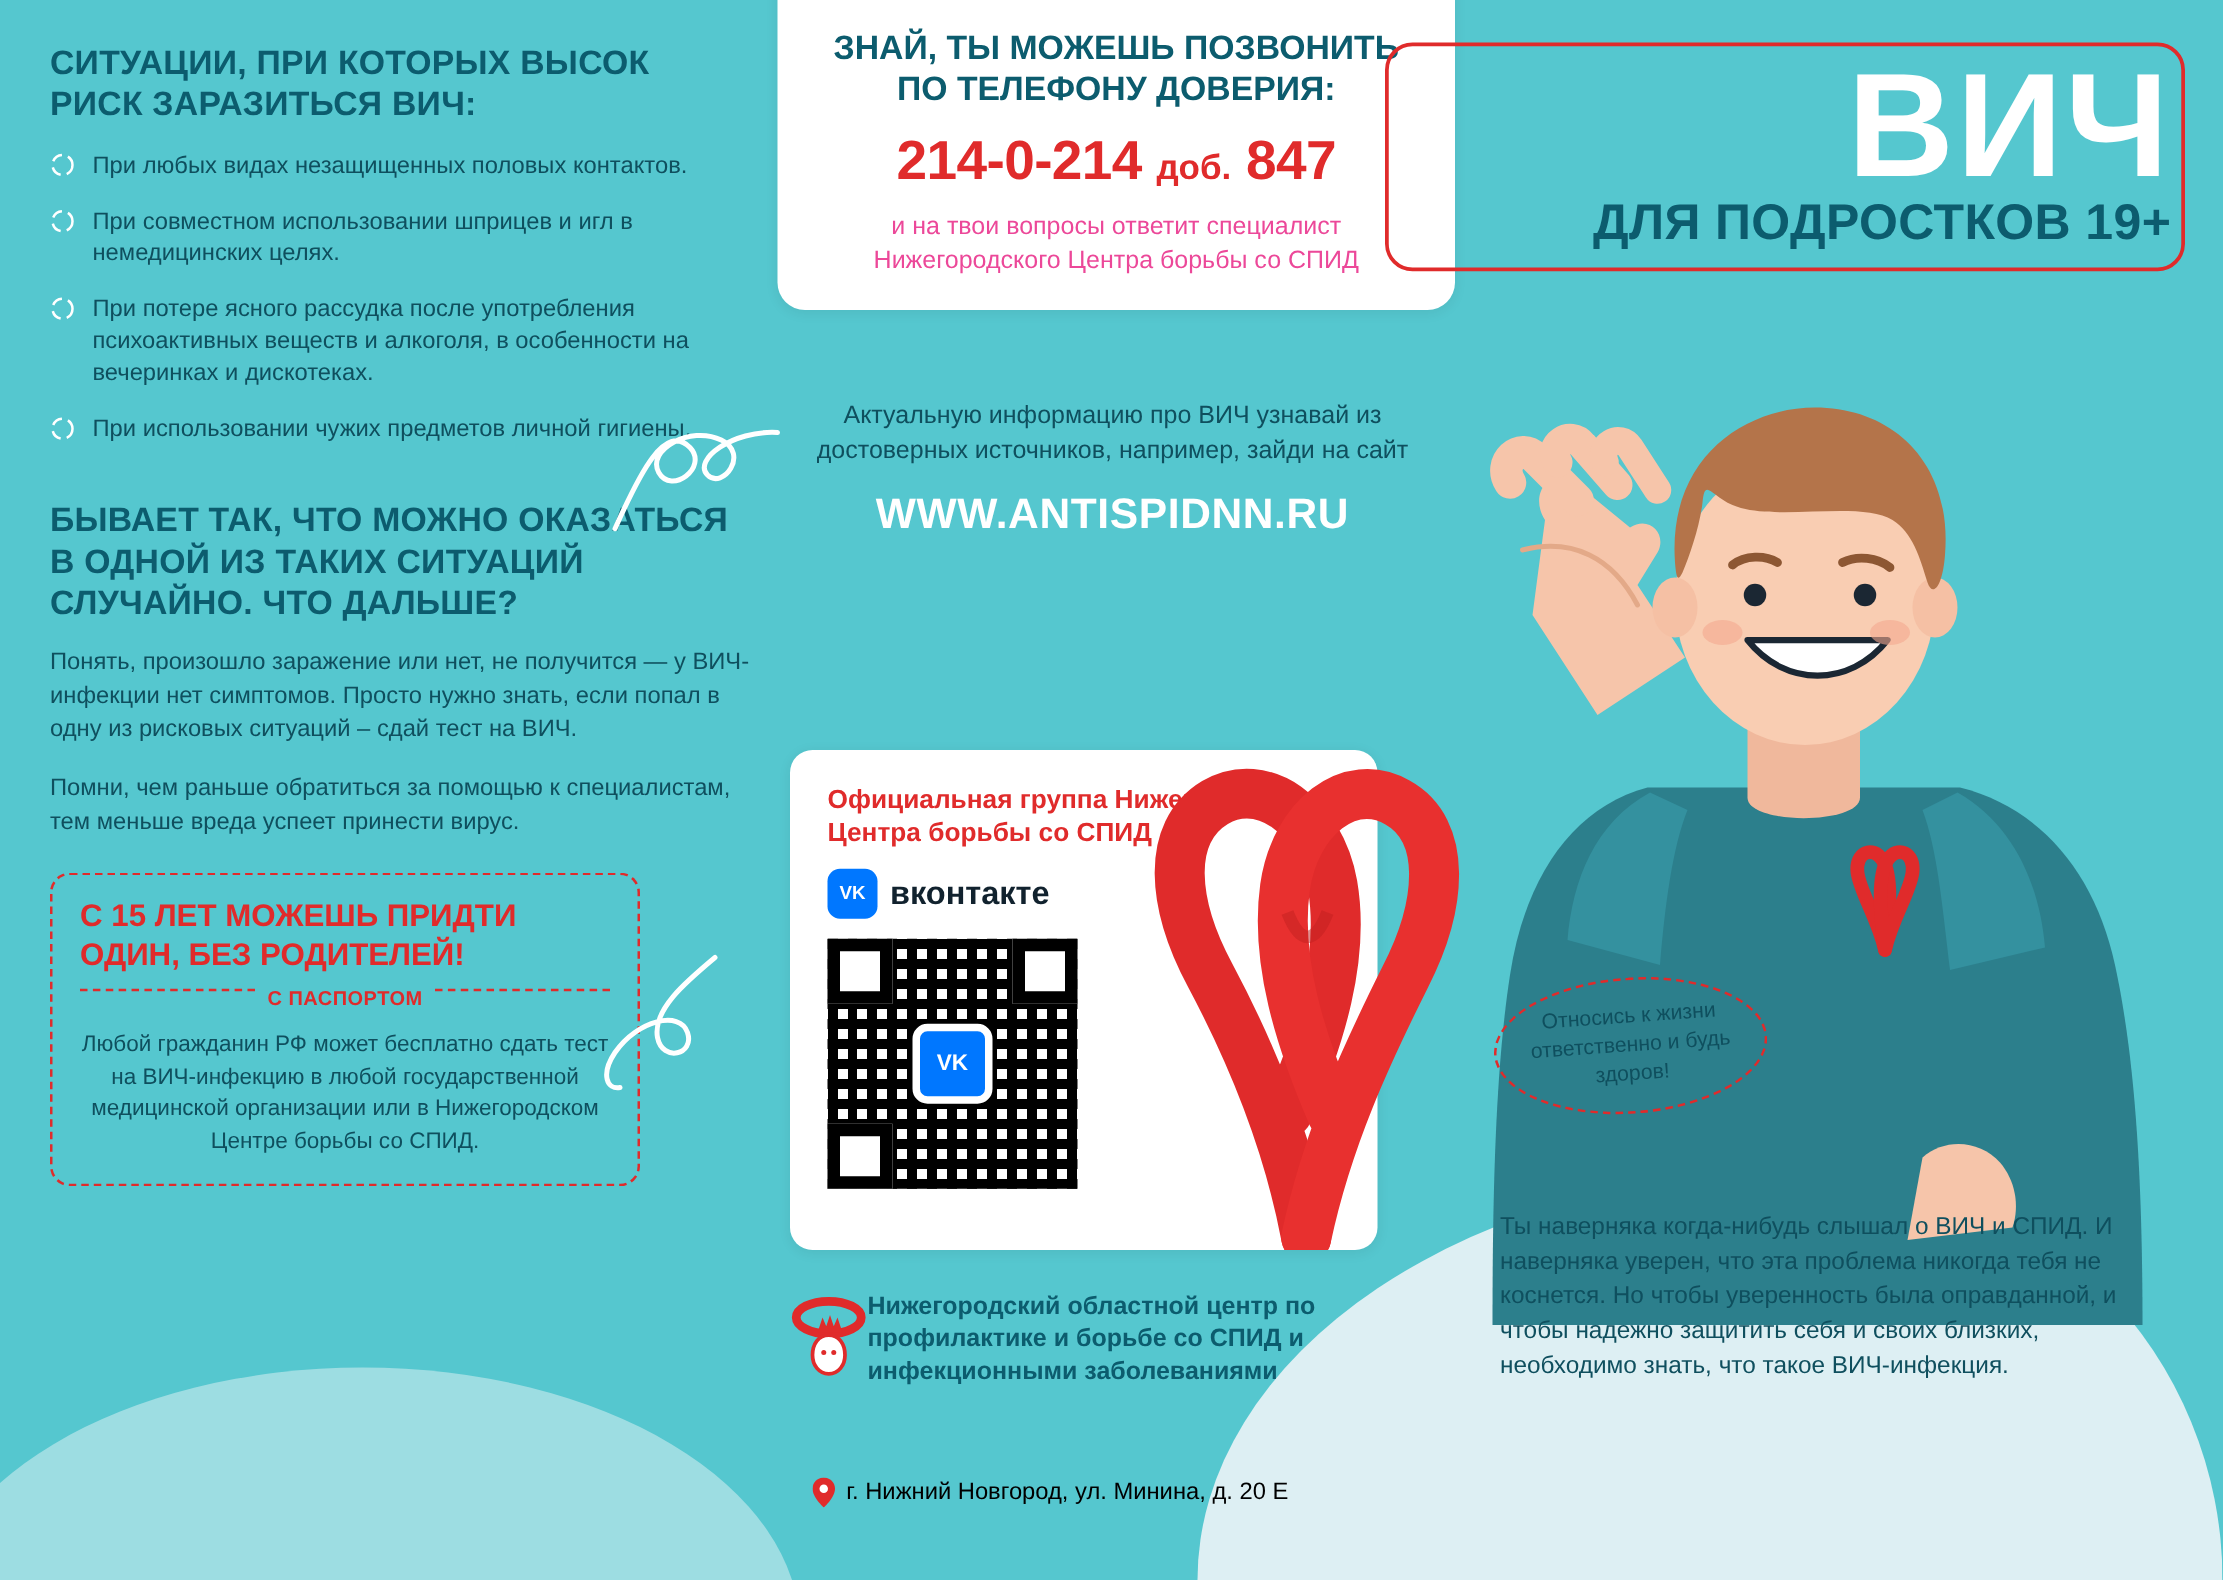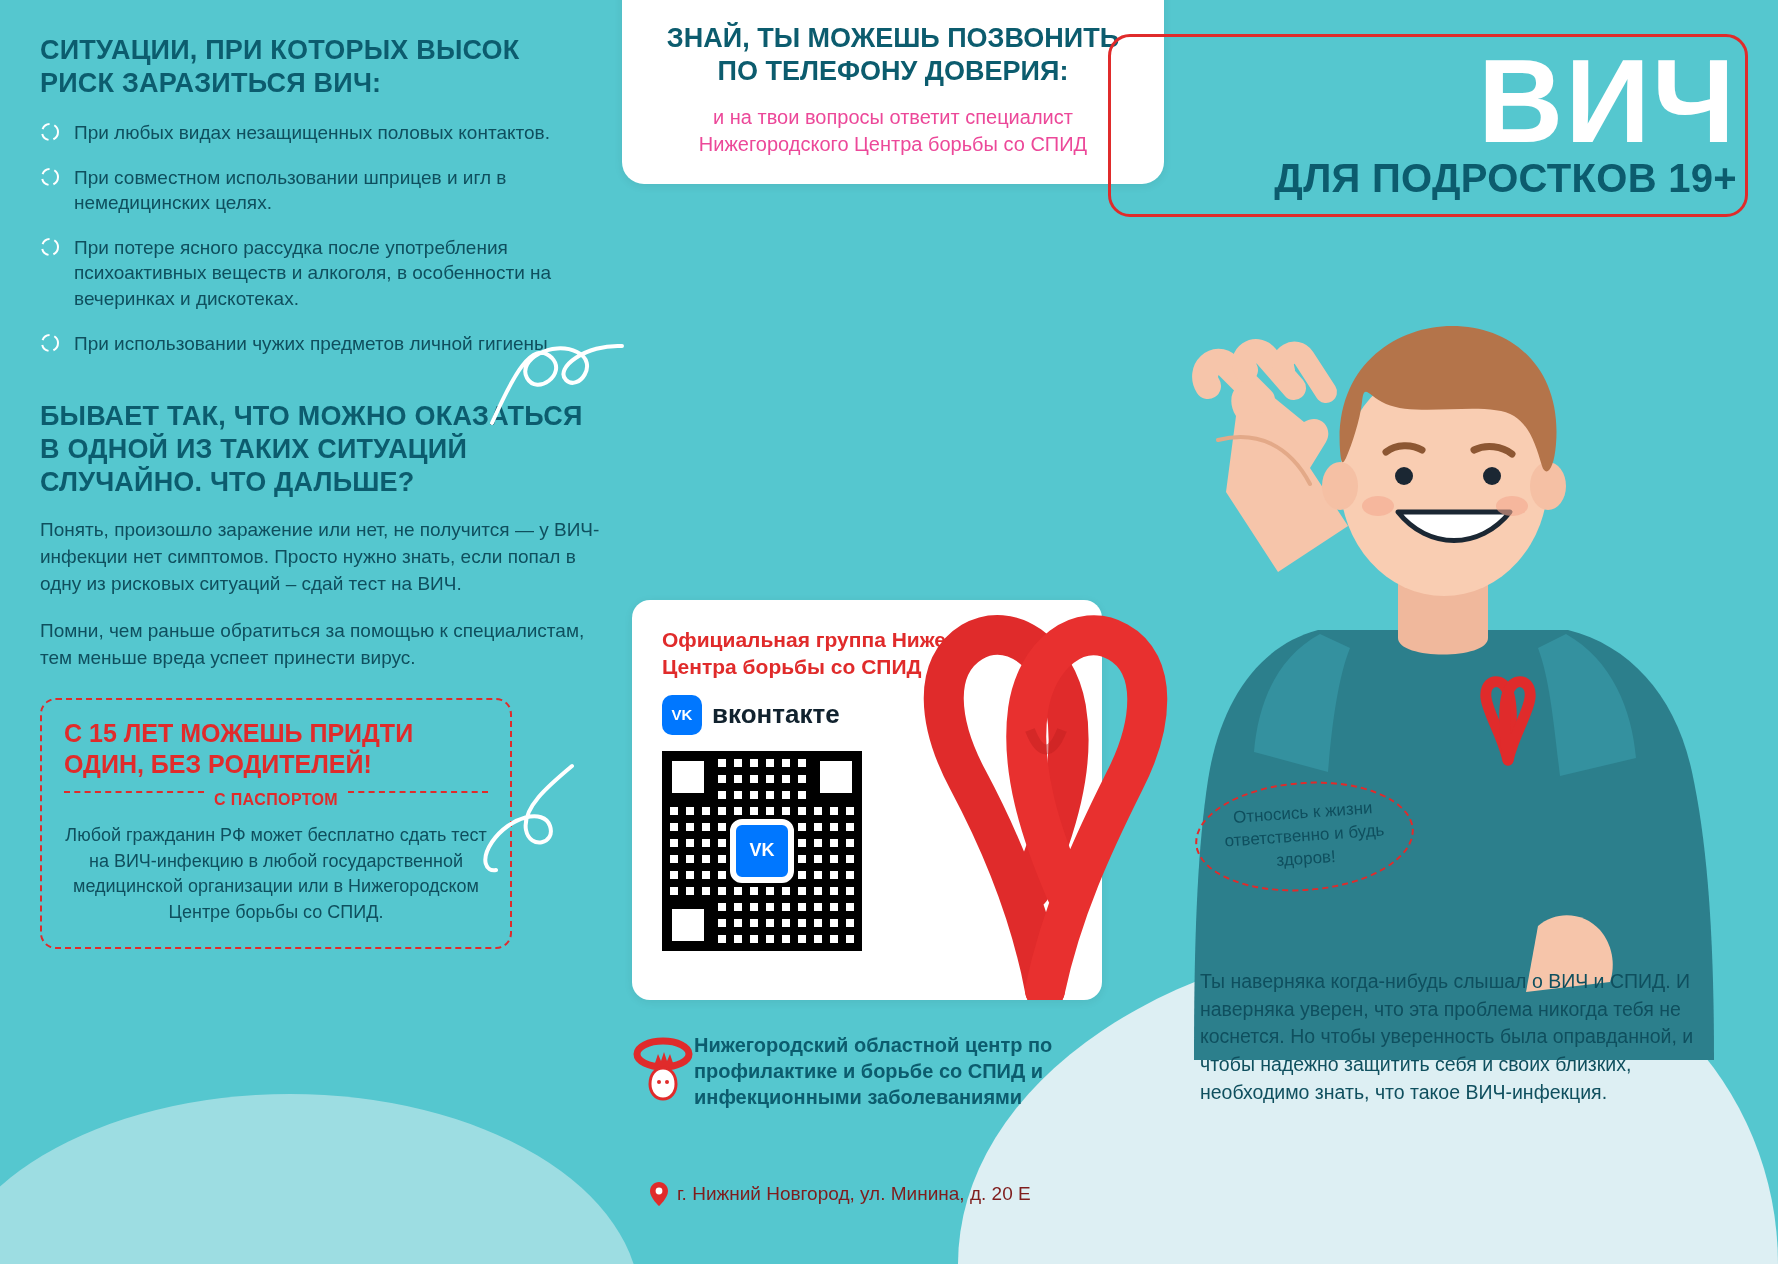--- a/index.html
+++ b/index.html
@@ -321,21 +321,21 @@
   .address-row {
     position: absolute;
     left: 650px;
     top: 1182px;
     display: flex;
     align-items: center;
     gap: 9px;
   }
   .pin-icon { width: 18px; height: 24px; flex: none; }
   .address-text {
-    color: #7f1d1d;
+    color: #000000;
     font-size: 19px;
   }
 
   
   .title-box {
     position: absolute;
     right: 30px;
     top: 34px;
     width: 640px;
     border: 3px solid #e02b2b;
@@ -455,29 +455,38 @@
         <span class="dash-line"></span>
         <span class="passport-label">С ПАСПОРТОМ</span>
         <span class="dash-line"></span>
       </div>
       <div class="red-box-body">Любой гражданин РФ может бесплатно сдать тест на ВИЧ-инфекцию в любой государственной медицинской организации или в Нижегородском Центре борьбы со СПИД.</div>
     </div>
   </div>
 
   <div class="phone-card">
     <h2>ЗНАЙ, ТЫ МОЖЕШЬ ПОЗВОНИТЬ ПО ТЕЛЕФОНУ ДОВЕРИЯ:</h2>
+    <div class="phone-number">
+      <span>214-0-214</span>
+      <span class="ext-word">доб.</span>
+      <span>847</span>
+    </div>
     <p>и на твои вопросы ответит специалист Нижегородского Центра борьбы со СПИД</p>
   </div>
 
   <div class="squiggle-left">
     <svg viewBox="0 0 170 120" width="170" height="120" fill="none" stroke="#ffffff" stroke-width="4" stroke-linecap="round">
       <path d="M10 105 C 30 60, 50 20, 70 40 C 85 56, 55 78, 45 60 C 35 42, 70 22, 95 34 C 118 45, 96 74, 84 62 C 72 50, 104 26, 140 28"></path>
     </svg>
   </div>
 
+  <div class="mid-info">
+    <p>Актуальную информацию про ВИЧ узнавай из достоверных источников, например, зайди на сайт</p>
+    <div class="site-url">WWW.ANTISPIDNN.RU</div>
+  </div>
 
   <div class="squiggle-mid">
     <svg viewBox="0 0 130 120" width="130" height="120" fill="none" stroke="#ffffff" stroke-width="4" stroke-linecap="round">
       <path d="M120 6 C 96 26, 70 48, 74 70 C 78 90, 104 84, 98 66 C 92 48, 58 56, 40 82 C 28 100, 34 112, 44 110"></path>
     </svg>
   </div>
 
   <div class="qr-card">
     <div class="qr-title">Официальная группа Нижегородского Центра борьбы со СПИД</div>
     <div class="vk-row">

